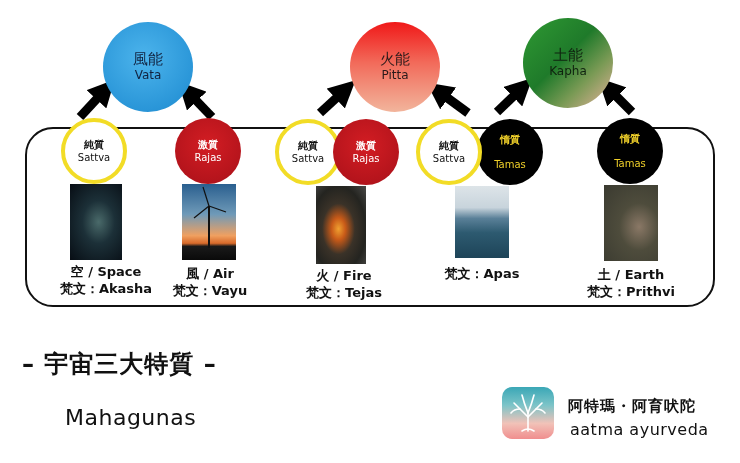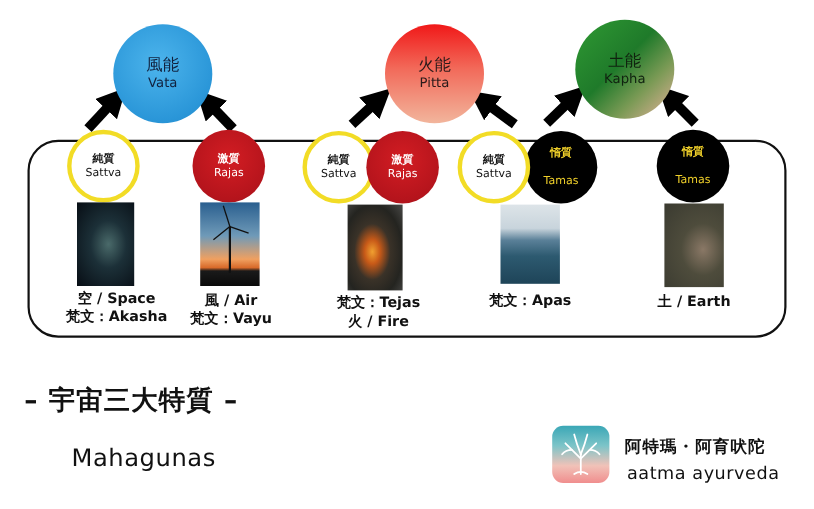--- a/index.html
+++ b/index.html
@@ -135,28 +135,29 @@
 
 <div class="label" style="left:46px;top:263px;">
   <div>空 / Space</div>
   <div>梵文：Akasha</div>
 </div>
 <div class="label" style="left:150px;top:265px;">
   <div>風 / Air</div>
   <div>梵文：Vayu</div>
 </div>
 <div class="label" style="left:284px;top:267px;">
+  <div>火 / Fire</div>
   <div>梵文：Tejas</div>
-  <div>火 / Fire</div>
 </div>
 <div class="label" style="left:422px;top:265px;">
   <div>梵文：Apas</div>
 </div>
 <div class="label" style="left:571px;top:266px;">
   <div>土 / Earth</div>
+  <div>梵文：Prithvi</div>
 </div>
 
 <div class="title">– 宇宙三大特質 –</div>
 <div class="subtitle">Mahagunas</div>
 
 <div class="logo">
   <svg width="52" height="52" viewBox="0 0 52 52">
     <g stroke="#ffffff" stroke-width="1.6" fill="none" stroke-linecap="round">
       <line x1="26" y1="44" x2="26" y2="26"></line>
       <path d="M26 30 Q18 22 12 16"></path>

